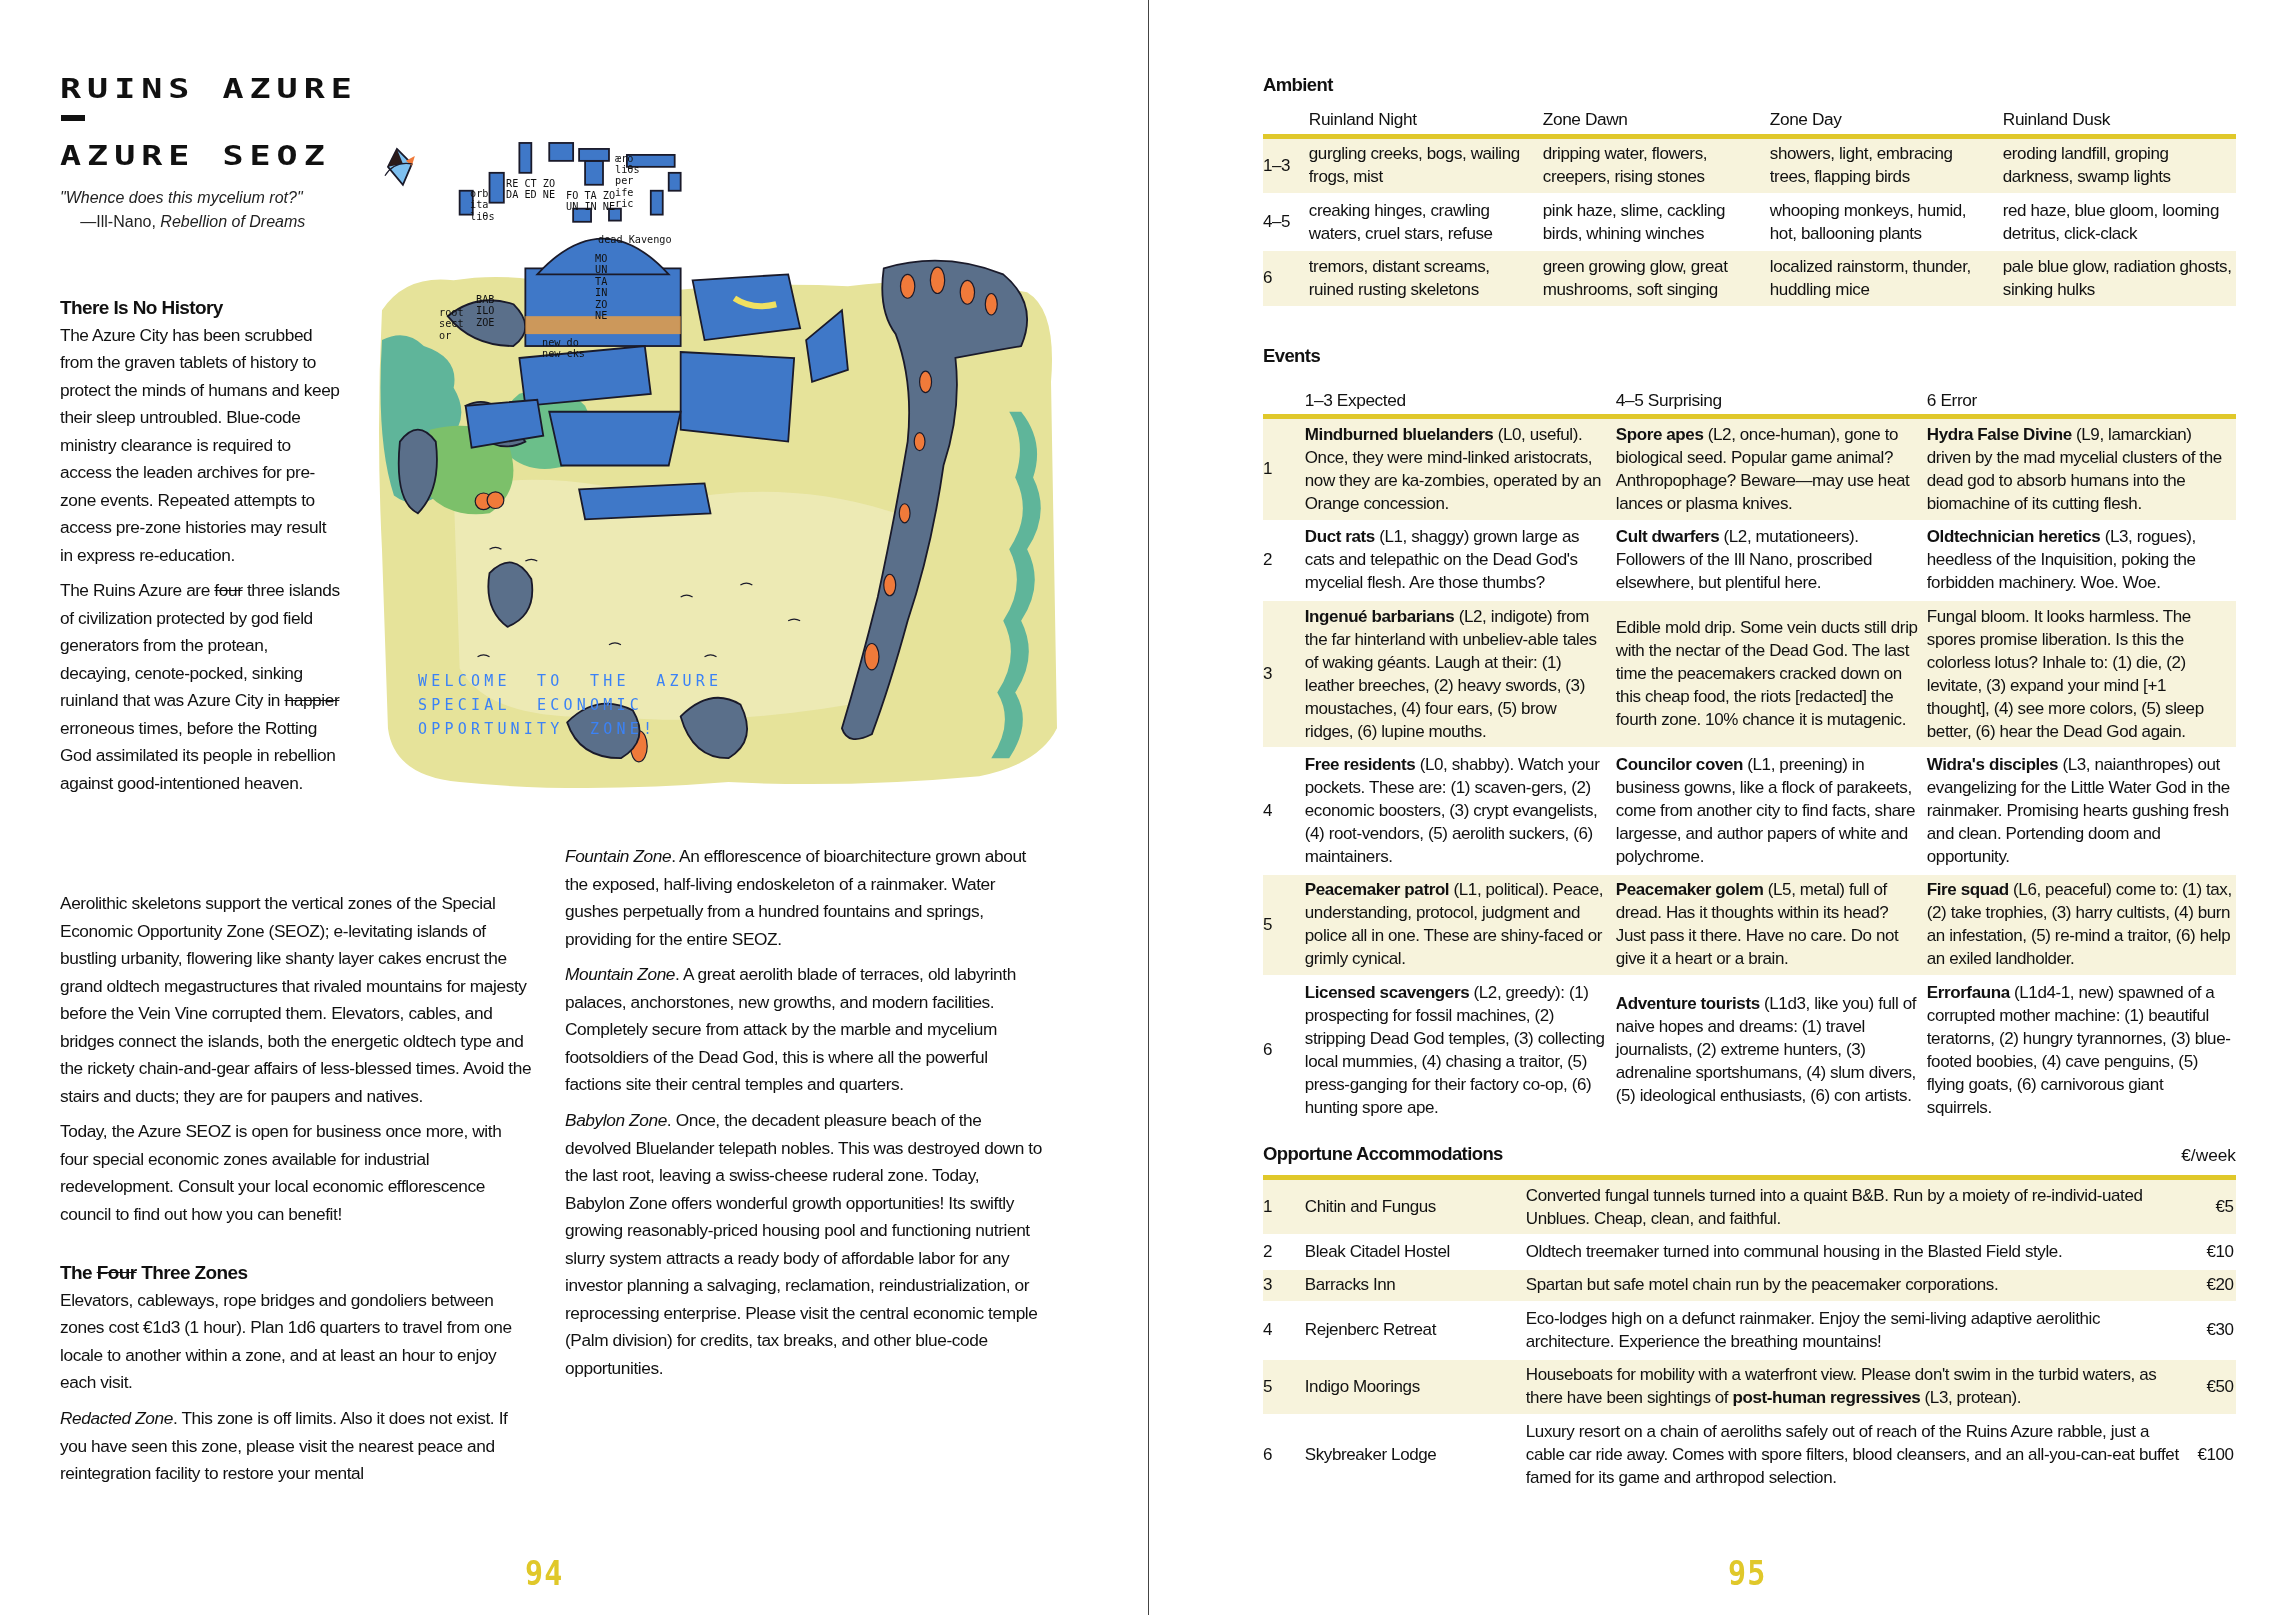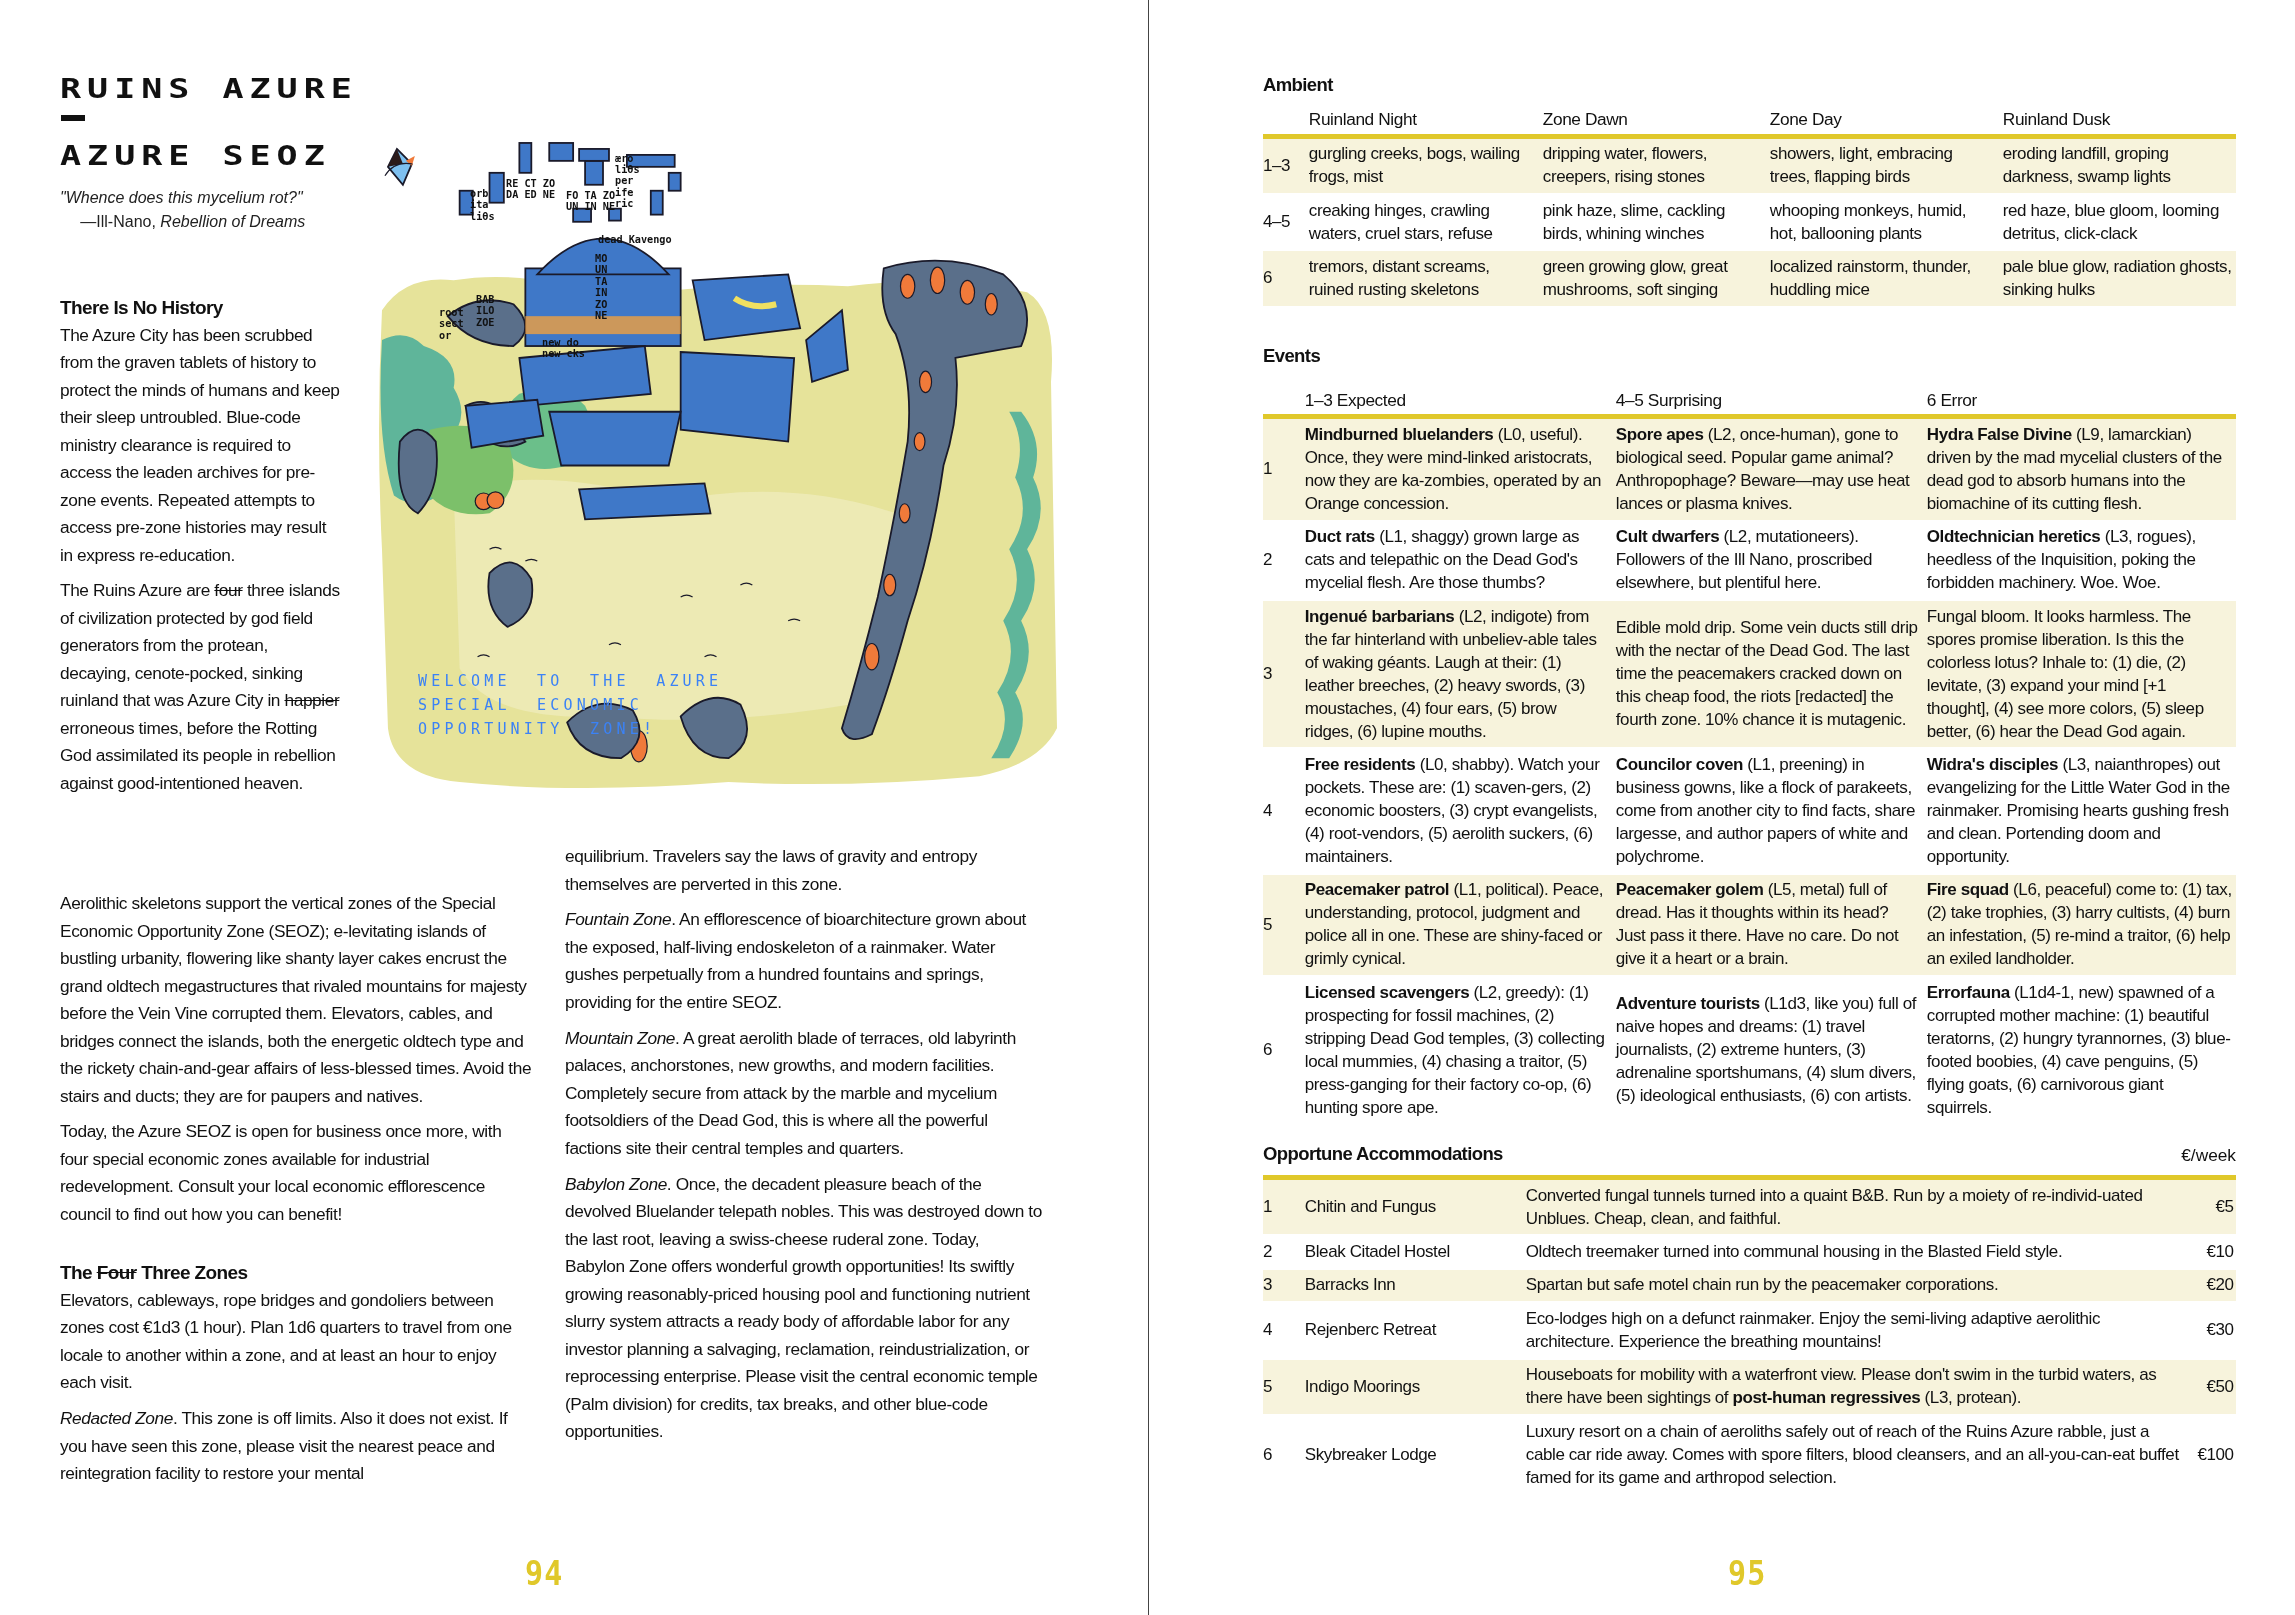--- a/index.html
+++ b/index.html
@@ -27,21 +27,21 @@
   .col p { margin-bottom: 8.4px; }
   .col h3 { font-size: 19px; font-weight: bold; letter-spacing: -0.6px; line-height: 27.5px; }
   .strike { text-decoration: line-through; text-align: center; }
   .col1a { left: 60px; top: 258px; width: 281px; }
   .col1b { left: 60px; top: 854px; width: 472px; }
   .col2 { left: 565px; top: 807px; width: 478px; }
   .col i { font-style: italic; }
 
   .map { position: absolute; left: 370px; top: 131px; width: 693px; height: 675px; }
   .map svg { width: 100%; height: 100%; display: block; }
-  .map-label { position: absolute; font-family: "DejaVu Sans Mono", monospace; font-size: 10.2px; line-height: 11.4px; color: #111; font-weight: bold; text-align: left; white-space: pre; }
+  .map-label { position: absolute; font-family: "DejaVu Sans Mono", monospace; font-size: 10.2px; line-height: 11.4px; color: #111; font-weight: normal; text-align: left; white-space: pre; }
   .map-welcome { position: absolute; left: 48px; top: 538px; font-family: "DejaVu Sans Mono", monospace; font-size: 15px; line-height: 24px; letter-spacing: 4.2px; color: #3b82f6; white-space: pre; }
 
   .page-num { position: absolute; top: 1556px; font-family: "DejaVu Sans Mono", monospace; font-weight: bold; font-size: 30px; color: #e0c82a; letter-spacing: 1.2px; transform: scaleY(1.1); }
   .pn-left { left: 525px; }
   .pn-right { left: 1728px; }
 
   
   .right-page { position: absolute; left: 1149px; top: 0; width: 1147px; height: 1430px; }
   .section { position: absolute; left: 114px; width: 973px; }
   .sec-title { font-size: 18.5px; font-weight: bold; letter-spacing: -0.6px; line-height: 24px; }
@@ -94,21 +94,20 @@
 
     <div class="col col1b">
       <p style="width:472px">Aerolithic skeletons support the vertical zones of the Special Economic Opportunity Zone (SEOZ); e-levitating islands of bustling urbanity, flowering like shanty layer cakes encrust the grand oldtech megastructures that rivaled mountains for majesty before the Vein Vine corrupted them. Elevators, cables, and bridges connect the islands, both the energetic oldtech type and the rickety chain-and-gear affairs of less-blessed times. Avoid the stairs and ducts; they are for paupers and natives.</p>
       <p style="width:454px">Today, the Azure SEOZ is open for business once more, with four special economic zones available for industrial redevelopment. Consult your local economic efflorescence council to find out how you can benefit!</p>
       <h3 style="margin-top:31px"><span>The </span><span class="strike">Four</span><span> Three Zones</span></h3>
       <p style="width:466px">Elevators, cableways, rope bridges and gondoliers between zones cost €1d3 (1 hour). Plan 1d6 quarters to travel from one locale to another within a zone, and at least an hour to enjoy each visit.</p>
       <p style="width:466px"><i>Redacted Zone</i><span>. This zone is off limits. Also it does not exist. If you have seen this zone, please visit the nearest peace and reintegration facility to restore your mental</span></p>
     </div>
 
     <div class="col col2">
-      <p>equilibrium. Travelers say the laws of gravity and entropy themselves are perverted in this zone.</p>
       <p><i>Fountain Zone</i><span>. An efflorescence of bioarchitecture grown about the exposed, half-living endoskeleton of a rainmaker. Water gushes perpetually from a hundred fountains and springs, providing for the entire SEOZ.</span></p>
       <p><i>Mountain Zone</i><span>. A great aerolith blade of terraces, old labyrinth palaces, anchorstones, new growths, and modern facilities. Completely secure from attack by the marble and mycelium footsoldiers of the Dead God, this is where all the powerful factions site their central temples and quarters.</span></p>
       <p><i>Babylon Zone</i><span>. Once, the decadent pleasure beach of the devolved Bluelander telepath nobles. This was destroyed down to the last root, leaving a swiss-cheese ruderal zone. Today, Babylon Zone offers wonderful growth opportunities! Its swiftly growing reasonably-priced housing pool and functioning nutrient slurry system attracts a ready body of affordable labor for any investor planning a salvaging, reclamation, reindustrialization, or reprocessing enterprise. Please visit the central economic temple (Palm division) for credits, tax breaks, and other blue-code opportunities.</span></p>
     </div>
 
     <div class="map">
       <svg viewBox="0 0 1160 1130">
 
         <path d="M20 300 Q60 240 140 250 Q260 230 400 280 Q600 250 800 260 Q950 240 1100 270 Q1150 300 1140 420 L1150 1000 Q1120 1060 1020 1080 Q800 1100 600 1090 Q350 1110 150 1090 Q40 1080 30 1000 L20 700 Q10 500 20 300 Z" fill="#e6e39a" stroke="none"></path>
         <path d="M140 600 Q300 560 500 620 Q700 580 880 640 Q900 800 860 950 Q600 1000 400 980 Q200 990 150 900 Z" fill="#efedbf" opacity="0.7"></path>

